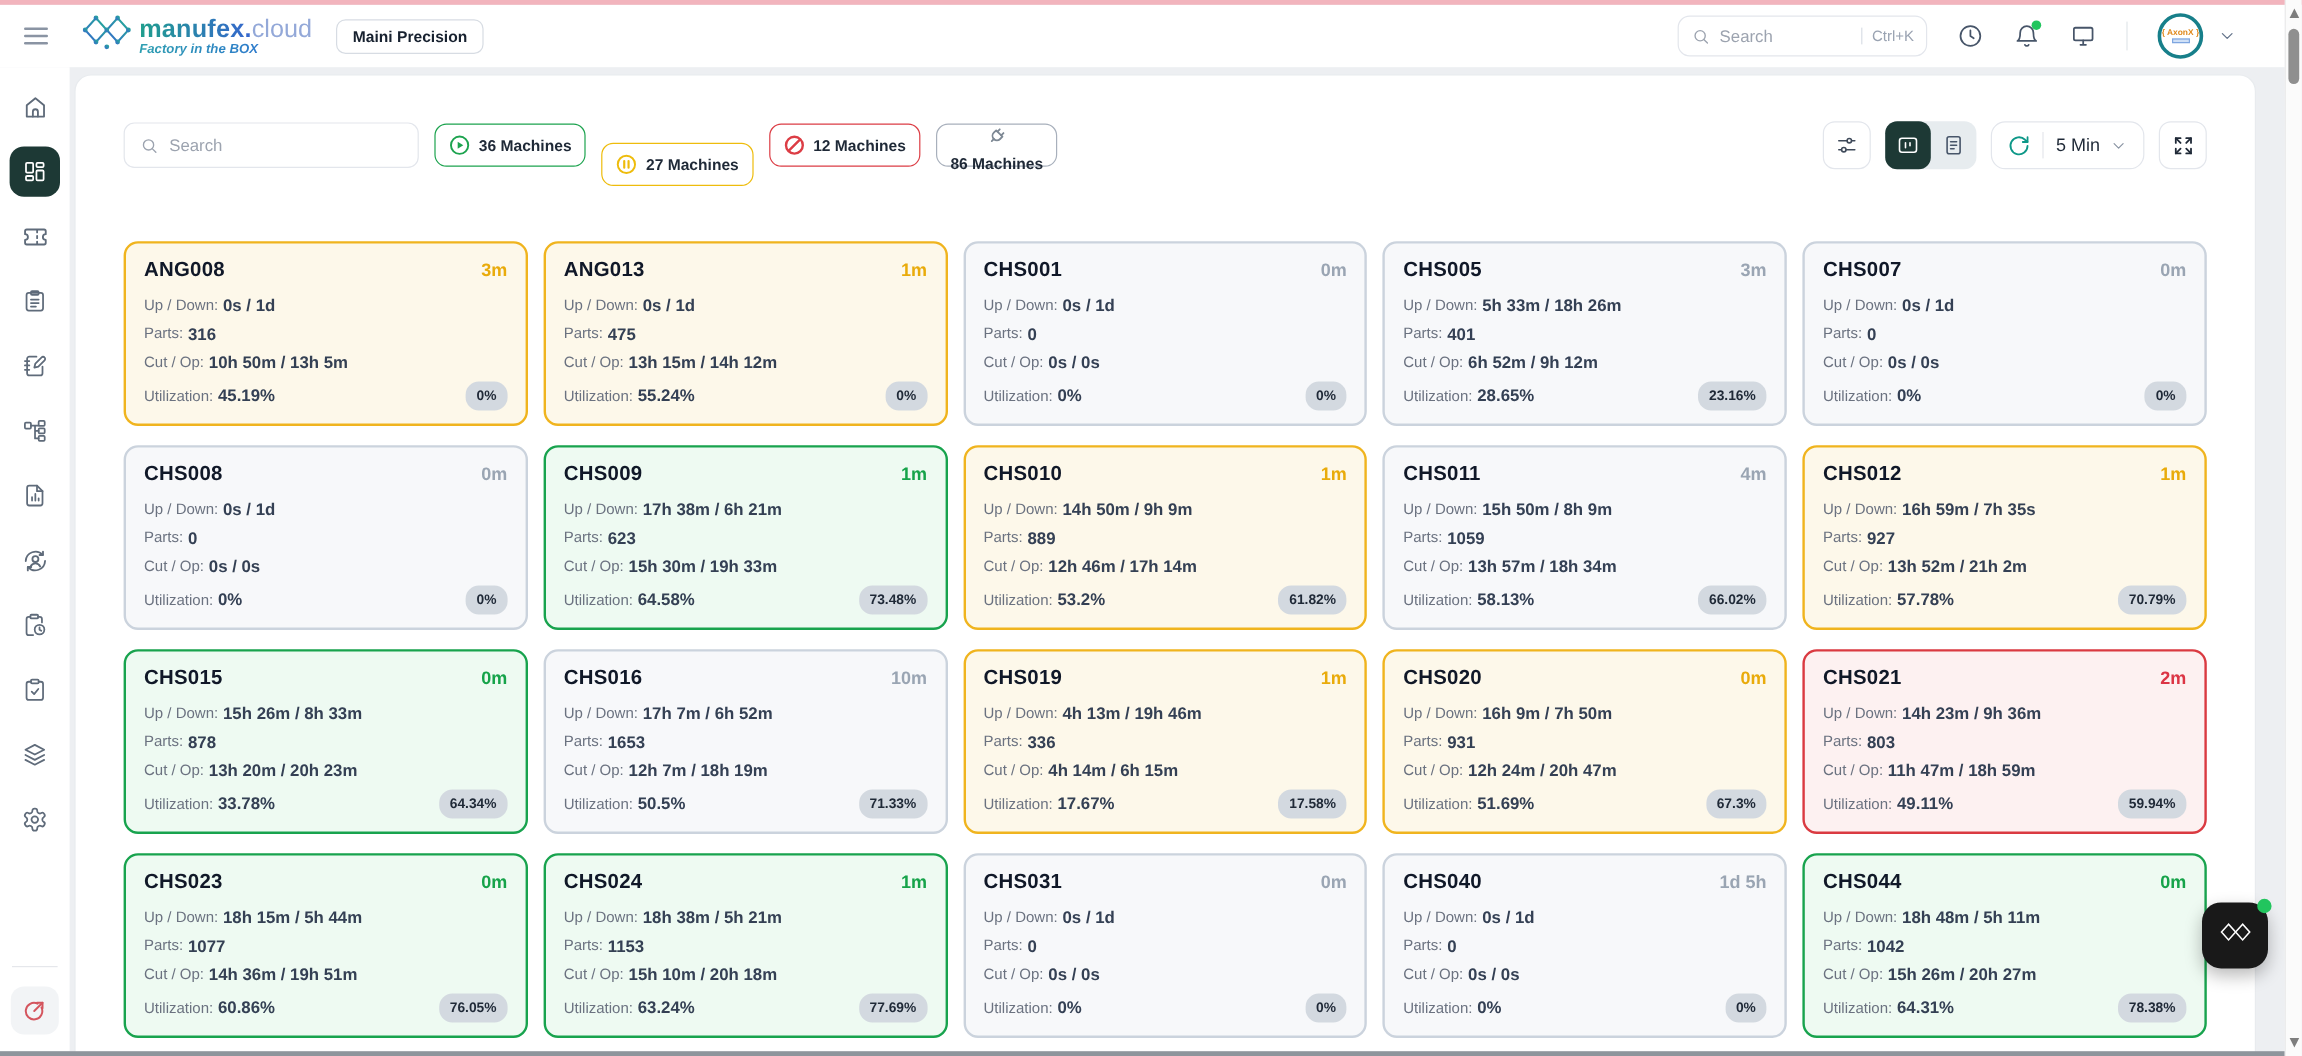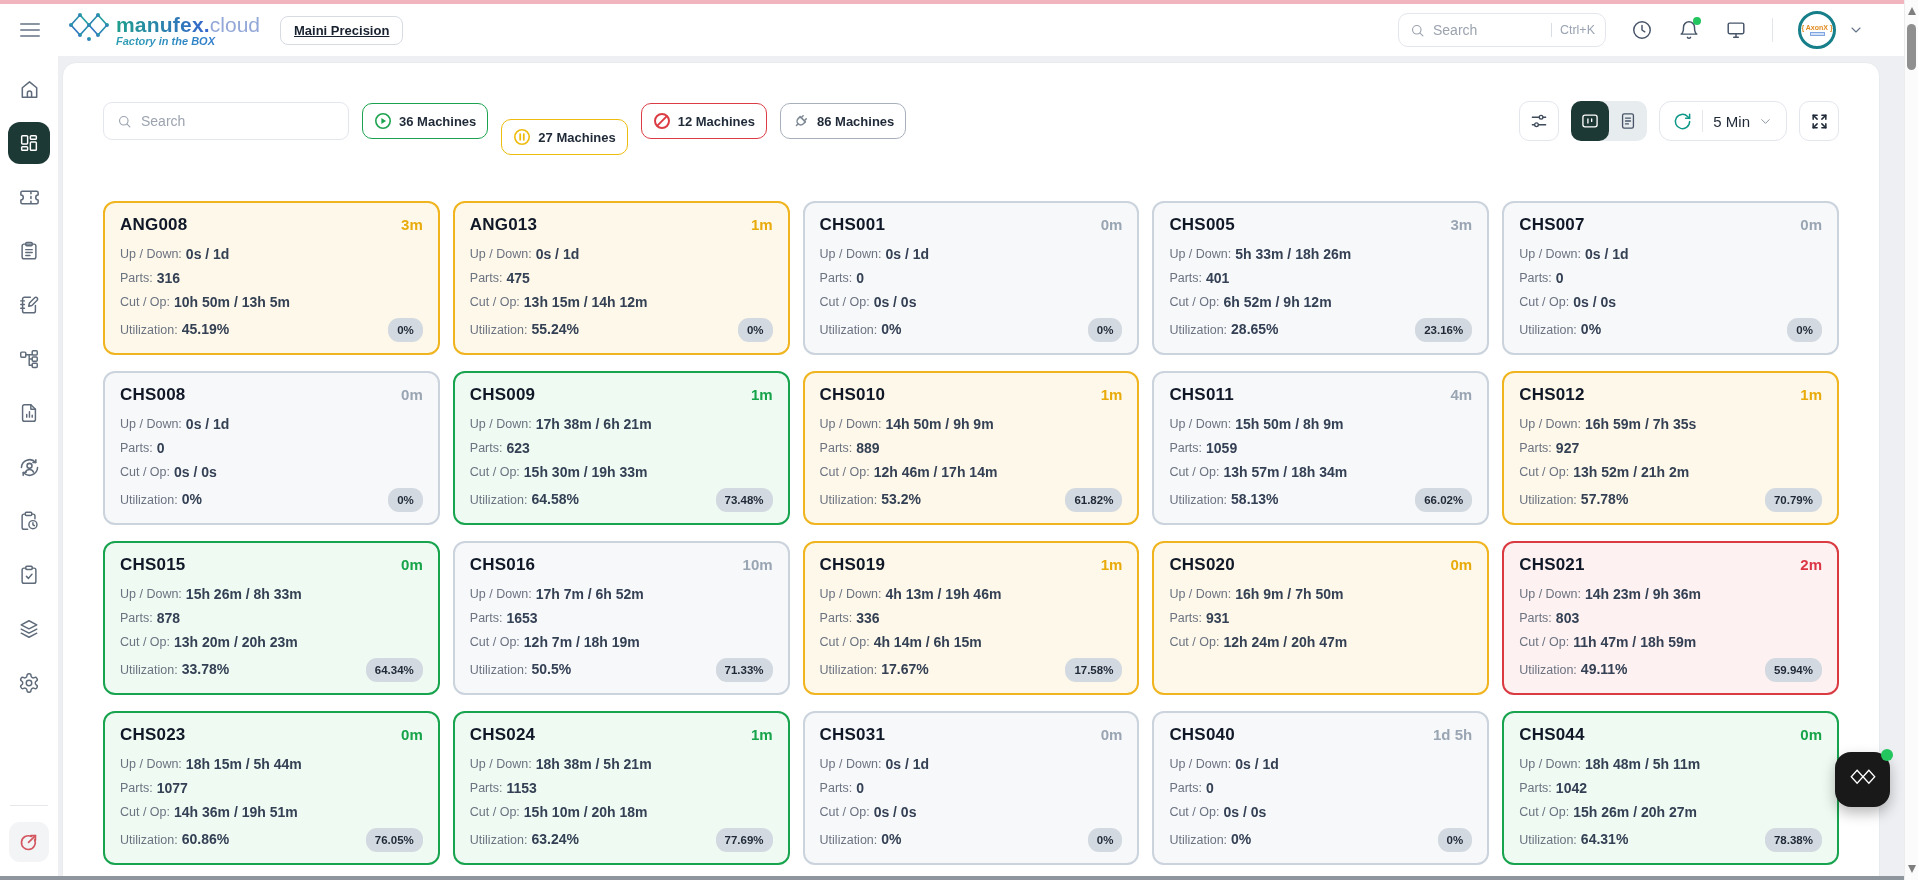--- a/index.html
+++ b/index.html
@@ -13,21 +13,21 @@
   .bottom-strip { position:absolute; bottom:0; left:0; right:14px; height:4px; background:#8e959c; z-index:65; }
 
   
   .hdr { position:absolute; top:4px; left:0; right:14px; height:52px; background:#fff; display:flex; align-items:center; padding:0 40px 0 20px; z-index:30; }
   .burger { width:20px; height:14px; display:flex; flex-direction:column; justify-content:space-between; cursor:pointer; margin-right:26px; }
   .burger span { height:2px; border-radius:2px; background:#8a94a3; }
   .logo { display:flex; align-items:center; gap:4px; margin-right:20px; }
   .logo-text .brand { font-size:21px; font-weight:700; background:linear-gradient(90deg,#1f9e8d,#3666cf); -webkit-background-clip:text; background-clip:text; color:transparent; letter-spacing:.2px; }
   .logo-text .brand-suffix { font-size:21px; font-weight:400; color:#93a8d8; }
   .logo-text .tagline { font-size:11px; font-style:italic; font-weight:700; background:linear-gradient(90deg,#2d9fb0,#2f6bd8); -webkit-background-clip:text; background-clip:text; color:transparent; margin-top:-2px; }
-  .org-badge { border:1px solid #d7dce3; border-radius:8px; padding:6px 13px; font-size:13px; font-weight:700; color:#17212f; background:#fff;text-decoration:underline; }
+  .org-badge { border:1px solid #d7dce3; border-radius:8px; padding:6px 13px; font-size:13px; font-weight:700; color:#17212f; background:#fff; }
   .hdr-right { margin-left:auto; display:flex; align-items:center; gap:25px; }
   .hdr-search { display:flex; align-items:center; width:208px; height:34px; border:1px solid #e3e6ec; border-radius:10px; padding:0 10px; gap:7px; color:#9ca3af; }
   .hdr-search input { border:none; outline:none; flex:1; min-width:0; font-size:14px; font-family:inherit; color:#374151; background:transparent; }
   .hdr-search input::placeholder { color:#9ca3af; }
   .kbd { font-size:12.5px; color:#9aa3b2; border-left:1px solid #d9dee5; padding-left:8px; white-space:nowrap; }
   .hdr-icon { color:#475569; position:relative; cursor:pointer; }
   .bell-dot { position:absolute; top:-2px; right:-1px; width:8px; height:8px; border-radius:50%; background:#22c55e; }
   .v-div { width:1px; height:24px; background:#e2e6ea; }
   .avatar-wrap { display:flex; align-items:center; gap:12px; cursor:pointer; }
   .avatar { width:38px; height:38px; border-radius:50%; border:3px solid #177f8a; background:#fff; display:flex; flex-direction:column; align-items:center; justify-content:center; overflow:hidden; }
@@ -49,21 +49,21 @@
   .tbar { display:flex; align-items:center; gap:13px; margin-bottom:46px; }
   .tsearch { display:flex; align-items:center; gap:8px; width:246px; height:38px; border:1px solid #e3e6ec; border-radius:9px; padding:0 12px; color:#9ca3af; }
   .tsearch input { border:none; outline:none; flex:1; min-width:0; font-size:14px; font-family:inherit; color:#374151; background:transparent; }
   .tsearch input::placeholder { color:#9ca3af; }
   .chips { display:flex; align-items:center; gap:13px; }
   .chip { display:flex; align-items:center; gap:7px; height:36px; padding:0 11px; border-radius:10px; border:1.5px solid #ccc; background:#fff; font-size:13px; font-weight:600; color:#1f2937; font-family:inherit; cursor:pointer; }
   .chip .chip-ic { display:none; line-height:0; }
   .chip.running { border-color:#1da34f; } .chip.running .ic-play { display:block; }
   .chip.idle { border-color:#eebc0c;margin-top:32px; } .chip.idle .ic-pause { display:block; }
   .chip.stopped { border-color:#dc3d45; } .chip.stopped .ic-slash { display:block; }
-  .chip.offline { border-color:#a8b0bc; } .chip.offline .ic-plug { display:block; }
+  .chip.offline { border-color:#a8b0bc;flex-direction:column; } .chip.offline .ic-plug { display:block; }
   .tright { margin-left:auto; display:flex; align-items:center; gap:12px; }
   .icon-btn { width:40px; height:40px; border:1px solid #e3e6ec; border-radius:10px; background:#fff; display:flex; align-items:center; justify-content:center; color:#3f4a5a; cursor:pointer; }
   .seg { display:flex; background:#e7ecef; border-radius:10px; }
   .seg-item { width:38px; height:40px; border-radius:10px; display:flex; align-items:center; justify-content:center; color:#475569; cursor:pointer; }
   .seg-item.active { background:#1d3935; color:#fff; }
   .refresh-group { display:flex; align-items:center; height:40px; border:1px solid #e3e6ec; border-radius:12px; padding:0 13px; gap:10px; background:#fff; }
   .rg-refresh { color:#0e9888; cursor:pointer; }
   .rg-div { width:1px; height:22px; background:#e5e7eb; }
   .rg-select { display:flex; align-items:center; gap:8px; cursor:pointer; }
   .rg-label { font-size:15px; color:#1f2937; }
@@ -765,20 +765,24 @@
           <span class="val">16h 9m / 7h 50m</span>
         </div>
     <div class="cstat">
           <span class="lbl">Parts:</span>
           <span class="val">931</span>
         </div>
     <div class="cstat">
           <span class="lbl">Cut / Op:</span>
           <span class="val">12h 24m / 20h 47m</span>
         </div>
+    <div class="cstat util">
+      <span><span class="lbl">Utilization:</span><span class="val">51.69%</span></span>
+      <span class="badge">67.3%</span>
+    </div>
   </div>
 
   <div class="card red">
     <div class="crow">
       <span class="cname">CHS021</span>
       <span class="ctime">2m</span>
     </div>
     <div class="cstat">
           <span class="lbl">Up / Down:</span>
           <span class="val">14h 23m / 9h 36m</span>

